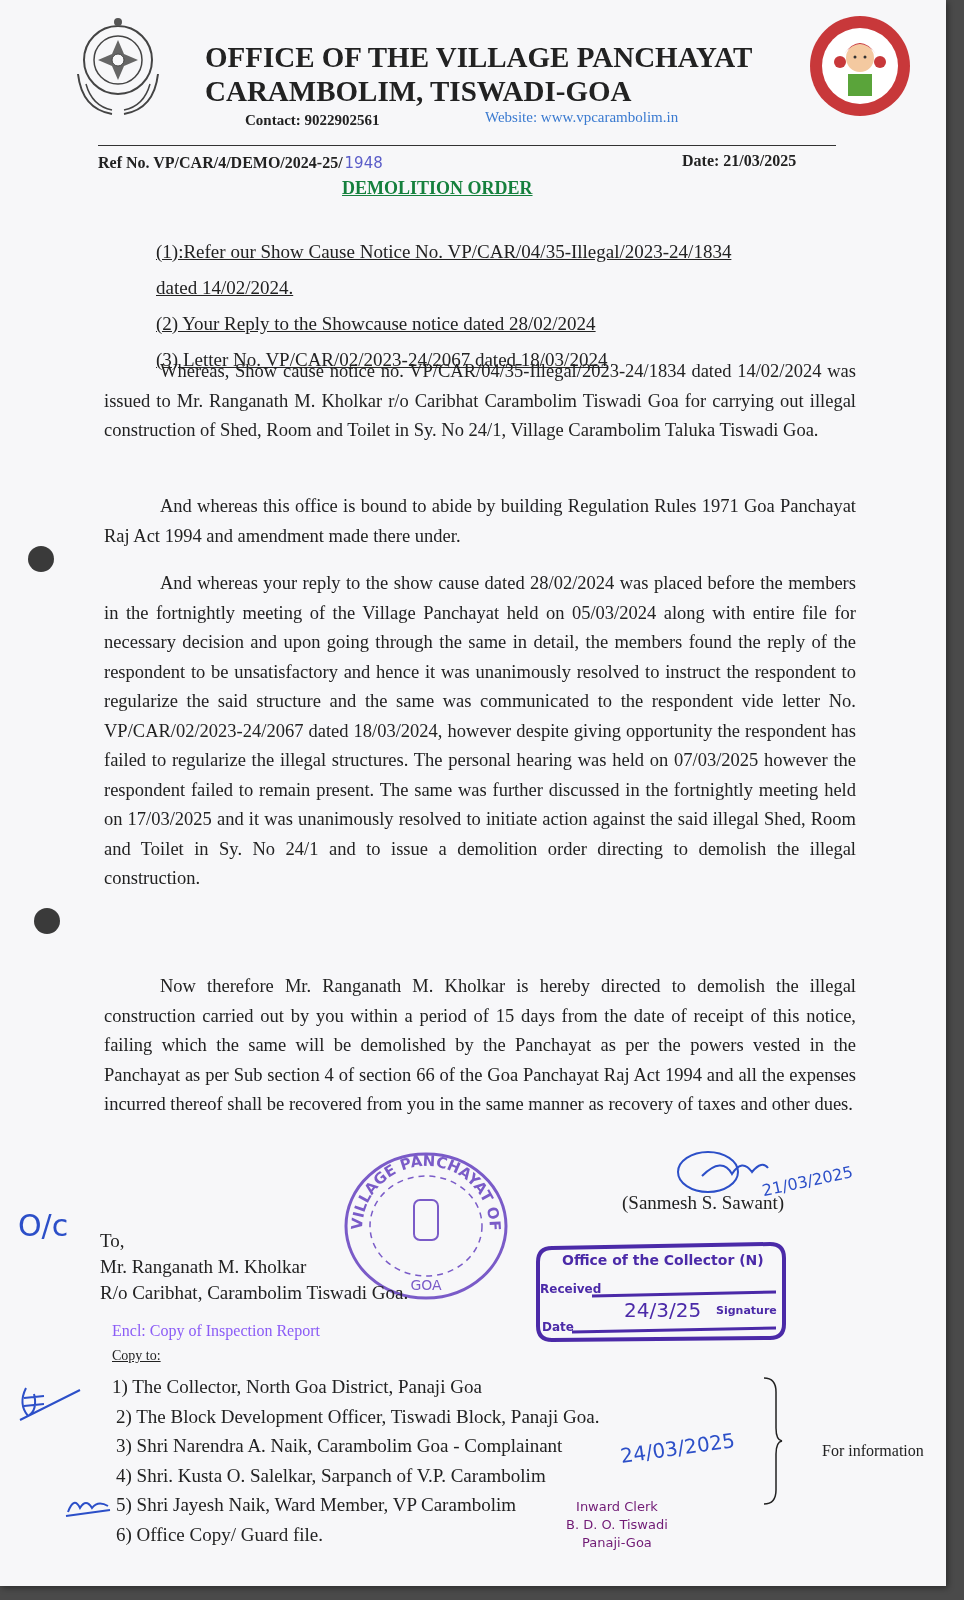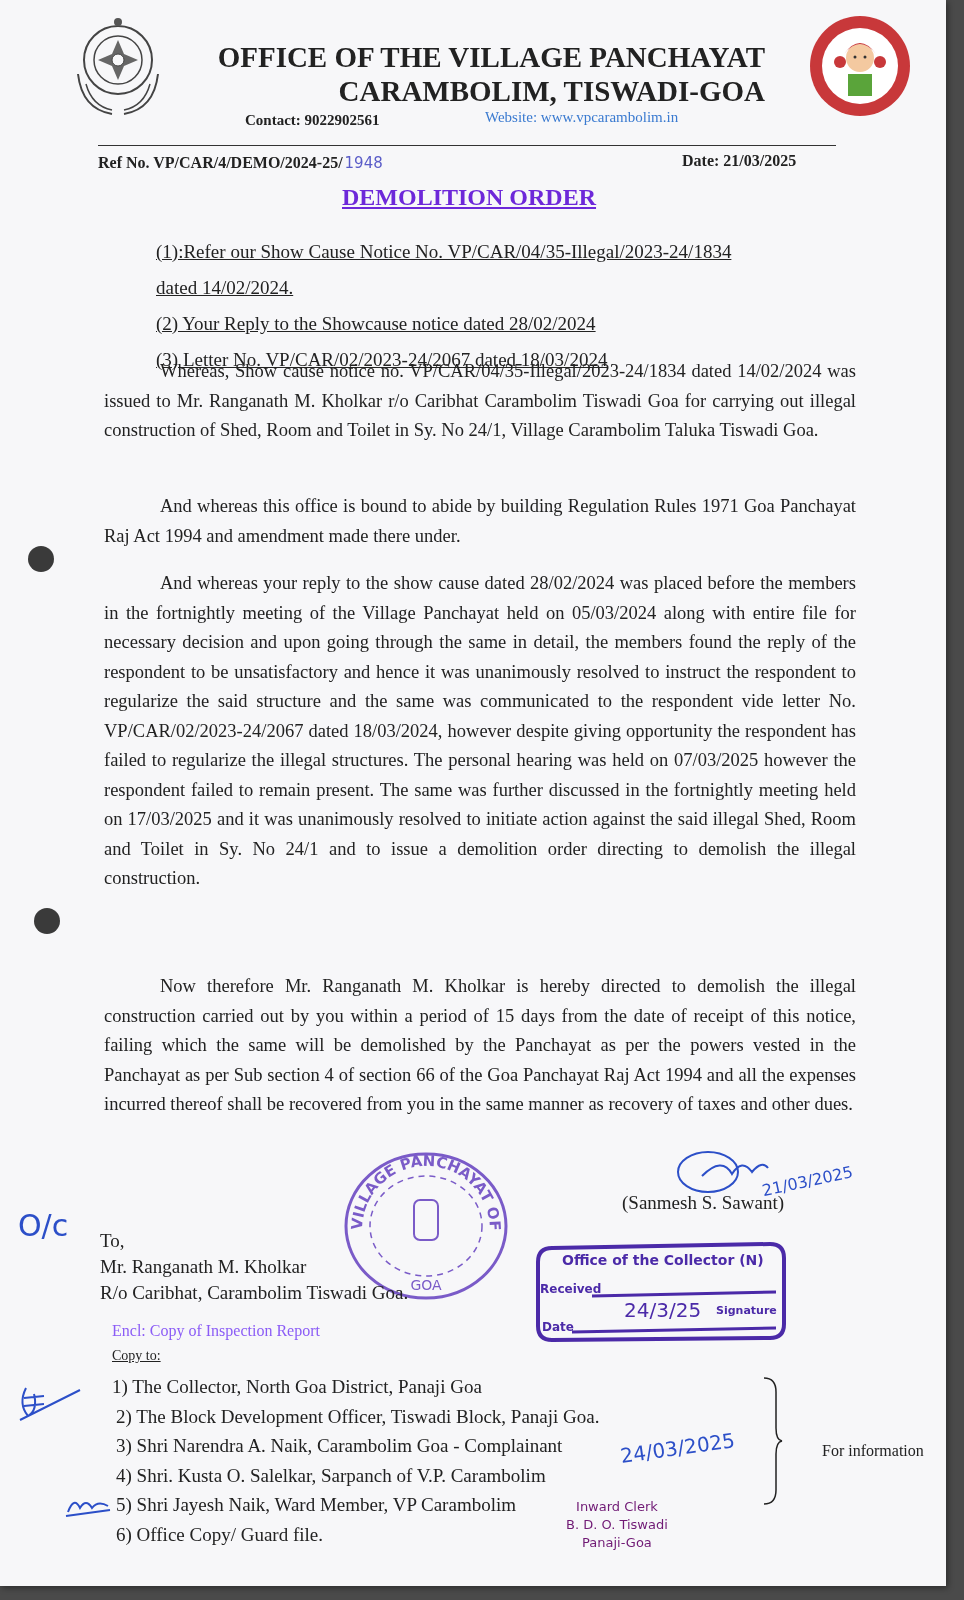--- a/index.html
+++ b/index.html
@@ -1,28 +1,28 @@
 <!DOCTYPE html>
 <html><head>
 <meta charset="utf-8">
 <style>
   html, body { margin:0; padding:0; }
   body { width:964px; height:1600px; background:#4a4a4a; position:relative; overflow:hidden; font-family:"Liberation Serif", serif; }
   .paper { position:absolute; left:0; top:0; width:946px; height:1586px; background:#f7f7f9; box-shadow:2px 2px 6px rgba(0,0,0,.4); }
   .abs { position:absolute; }
   .emblem { left:72px; top:14px; width:92px; height:108px; }
   .logo-right { left:808px; top:14px; width:104px; height:104px; }
-  .title { left:205px; top:40px; width:560px; text-align:right; font-weight:bold; font-size:29px; line-height:34px; color:#222; }
+  .title { left:205px; top:40px; width:560px; text-align:left; font-weight:bold; font-size:29px; line-height:34px; color:#222; }
   .contact { left:245px; top:112px; font-weight:bold; font-size:15px; color:#222; }
   .website { left:485px; top:109px; font-weight:normal; font-size:15px; color:#3a7ad0; }
   .rule { left:98px; top:145px; width:738px; height:1px; background:#333; }
   .ref { left:98px; top:154px; font-weight:bold; font-size:16px; color:#222; }
   .refno-hand { font-family:"DejaVu Sans", sans-serif; font-weight:normal; color:#5a5cc8; font-size:15px; margin-left:2px;text-align:right; }
   .date { left:682px; top:152px; font-weight:bold; font-size:16px; color:#222; }
-  .doc-title { left:342px; top:184px; font-weight:bold; font-size:24px; text-decoration:underline; color:#6d28d9; }
+  .doc-title { left:342px; top:178px; font-weight:bold; font-size:18px; text-decoration:underline; color:#15803d; }
   .refs { left:156px; top:229px; width:700px; font-size:19px; line-height:26px; color:#222; }
   .refs div { text-decoration:underline;margin-top:10px; }
   .para { left:104px; width:752px; font-size:18.5px; line-height:29.5px; text-align:justify; color:#222; text-indent:56px; }
   .p1 { top:357px; }
   .p2 { top:492px; }
   .p3 { top:569px; }
   .p4 { top:972px; }
   .sig { left:622px; top:1192px; font-size:19px; color:#222; }
   .to { left:100px; top:1228px; font-size:19px; line-height:26px; color:#222; }
   .encl { left:112px; top:1322px; font-size:16px; color:#8b5cf6; }

